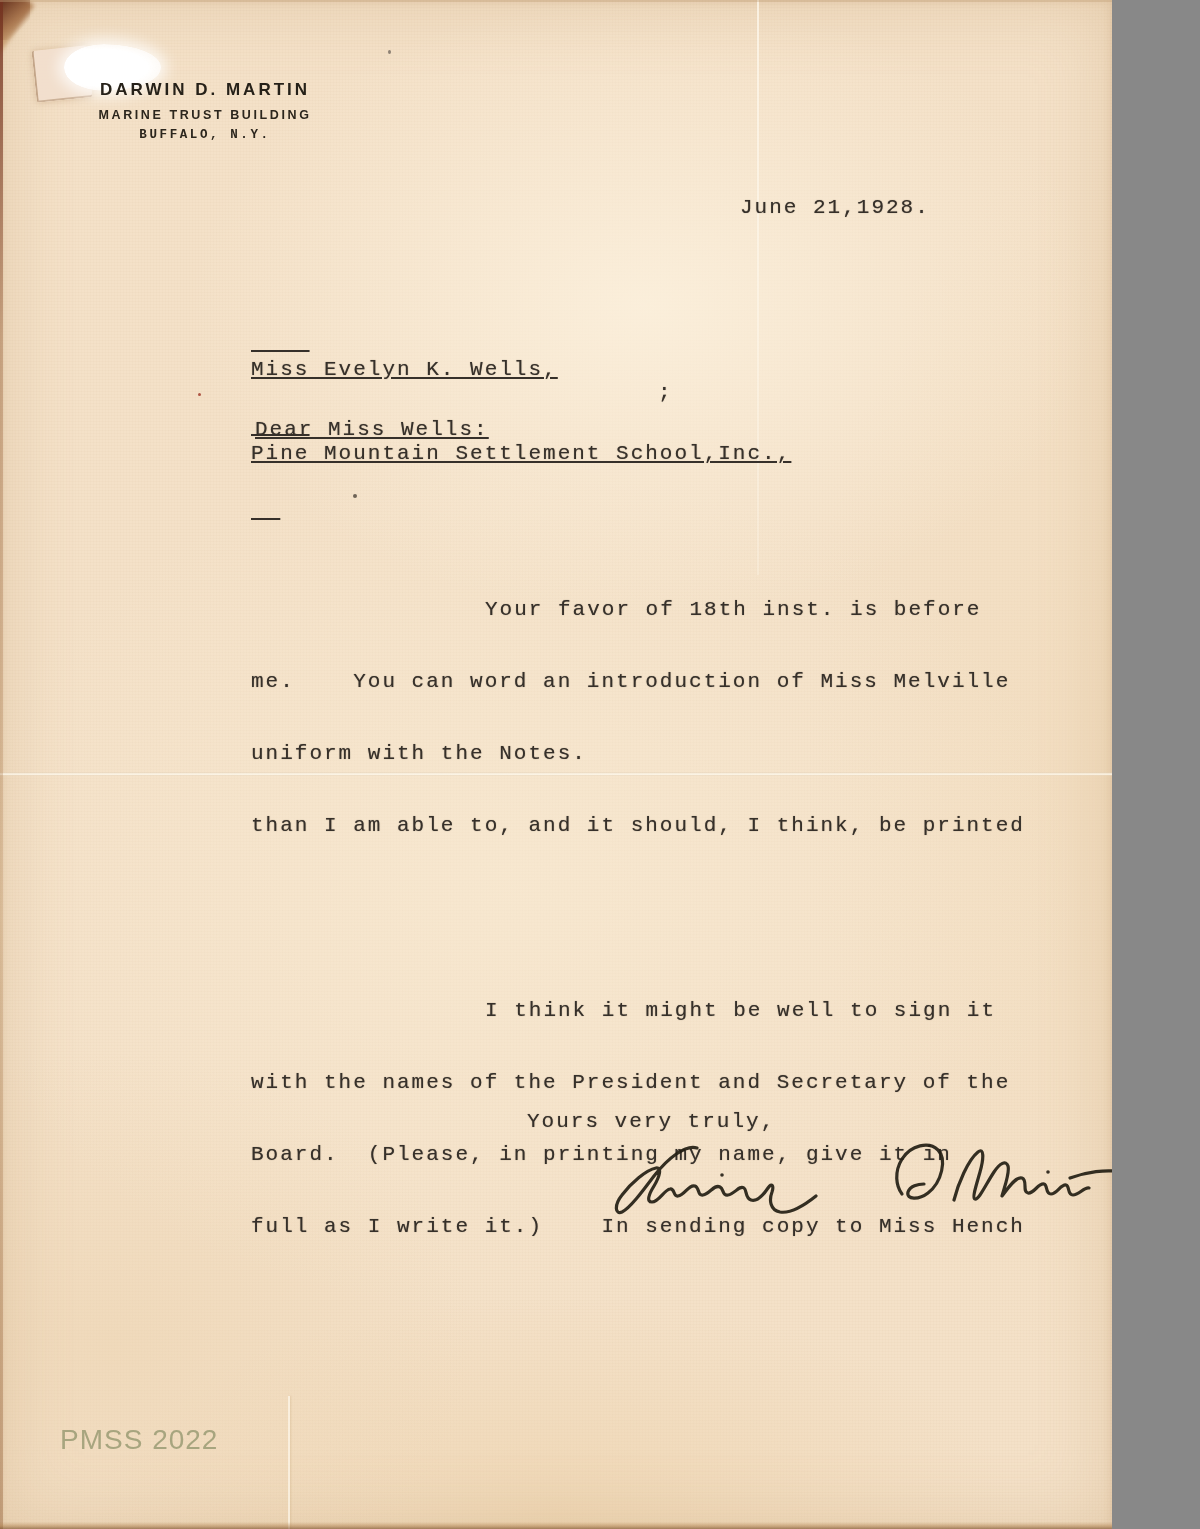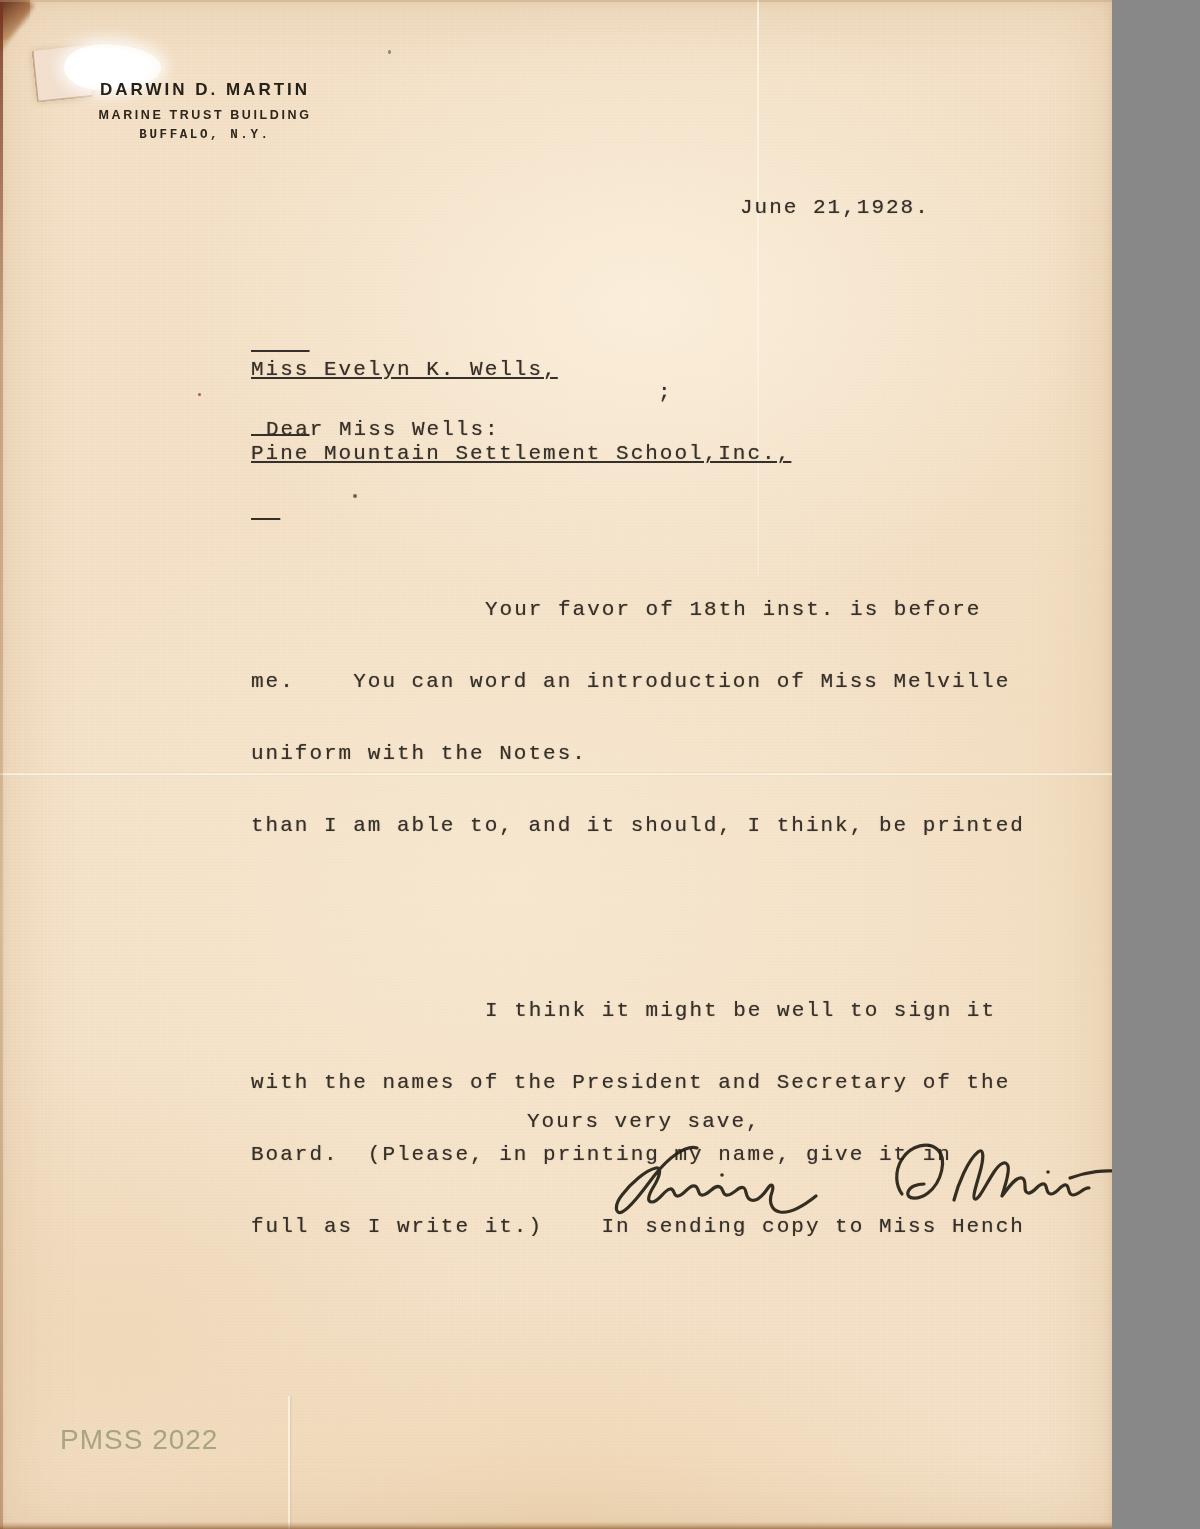--- a/index.html
+++ b/index.html
@@ -59,21 +59,21 @@
   .lh-name{font-size:17px;font-weight:bold;letter-spacing:3px;white-space:nowrap;}
   .lh-sub{font-size:12.5px;font-weight:bold;letter-spacing:2.6px;margin-top:8px;white-space:nowrap;color:#2c261d;}
   .lh-sub2{margin-top:6px;font-family:Liberation Mono, monospace;}
   
   .tw{font-family:"Liberation Mono","DejaVu Sans Mono",monospace;
       font-size:21px;color:#36302a;letter-spacing:2px;white-space:pre;
       text-shadow:0 0 1px rgba(52,44,32,0.55);}
   .date{position:absolute;left:740px;top:196px;}
   .recipient{position:absolute;left:251px;top:299px;line-height:29px;text-decoration:underline;}
   .stray{position:absolute;left:658px;top:381px;}
-  .salutation{position:absolute;left:266px;top:418px;}
+  .salutation{position:absolute;left:255px;top:418px;text-decoration:underline;}
   .body{position:absolute;left:251px;top:505px;}
   .tline{line-height:26px;}
   .indent{padding-left:234px;}
   .para2{margin-top:21px;}
   .closing{position:absolute;left:527px;top:1110px;}
   
   .signature{position:absolute;left:602px;top:1132px;width:530px;height:100px;}
   .signature svg{display:block;width:100%;height:100%;}
   .sig-stroke{fill:none;stroke:#231e14;stroke-width:3.2;stroke-linecap:round;stroke-linejoin:round;opacity:.92;}
   
@@ -125,21 +125,21 @@
     <div class="para para2">
       <div class="tline indent">I think it might be well to sign it</div>
       <div class="tline">with the names of the President and Secretary of the</div>
       <div class="tline">Board.  (Please, in printing my name, give it in</div>
       <div class="tline">full as I write it.)    In sending copy to Miss Hench</div>
     </div>
     
     
   </div>
 
-  <div class="tw closing">Yours very save,</div>
+  <div class="tw closing">Yours very truly,</div>
 
   <div class="signature" role="img" aria-label="Darwin D Martin">
     <svg viewBox="0 0 530 100" xmlns="http://www.w3.org/2000/svg">
       <path class="sig-stroke" d="M95,16 C84,12 66,26 52,44 C40,60 28,76 20,80 C13,83 12,73 20,63 C29,51 44,38 54,36 C60,35 58,44 52,54 C47,62 44,70 50,70 C57,70 62,58 68,57 C73,56 71,65 76,64 C83,63 87,52 93,54 C98,56 95,64 101,63 C108,62 112,52 118,55 C122,57 120,64 126,63 C133,62 137,53 142,56 C145,58 143,66 149,68 C155,70 162,62 166,56 C170,50 172,54 170,60 C167,68 168,78 178,80 C190,82 204,72 214,64"></path>
       <circle cx="120" cy="43" r="1.8" fill="#231e14" opacity="0.9"></circle>
       <path class="sig-stroke" d="M300,62 C294,54 292,40 300,27 C309,13 327,9 336,18 C345,27 340,50 326,61 C317,68 304,68 306,60 C308,54 316,52 322,52"></path>
       <path class="sig-stroke" d="M352,68 C356,52 366,28 376,20 C382,15 382,26 378,40 C374,54 370,66 373,67 C377,68 384,52 392,40 C398,31 404,28 406,34 C408,41 402,56 400,64 C406,56 414,44 420,46 C426,48 420,60 426,61 C432,62 436,51 442,52 C446,53 443,62 449,62 C455,62 459,52 464,53 C468,54 465,63 471,63 C477,63 482,55 487,56"></path>
       <circle cx="446" cy="40" r="1.8" fill="#231e14" opacity="0.9"></circle>
       <path class="sig-stroke" d="M468,46 C484,40 504,37 520,40"></path>
     </svg>

